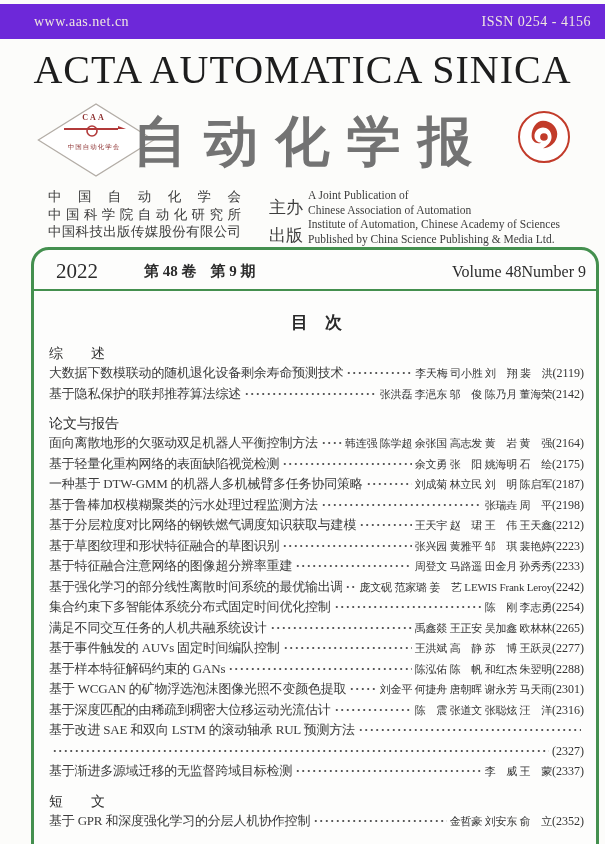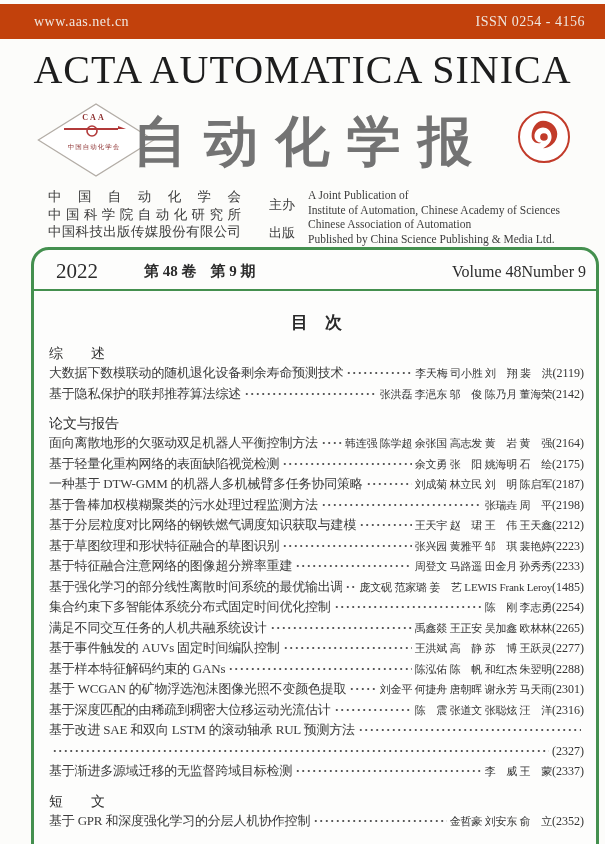--- a/index.html
+++ b/index.html
@@ -4,22 +4,22 @@
 <style>
   html,body{margin:0;padding:0;}
   body{
     width:605px;height:844px;position:relative;overflow:hidden;
     background:#fcfcfa;color:#3a3a3a;
     font-family:"Liberation Serif","DejaVu Serif",serif;
   }
   
   .topbar{
     position:absolute;top:4px;left:0;right:0;height:35px;
-    background:#c2410c;display:flex;justify-content:space-between;align-items:center;
-    padding:0 20px 0 34px;box-sizing:border-box;
+    background:#6d28d9;display:flex;justify-content:space-between;align-items:center;
+    padding:0 14px 0 34px;box-sizing:border-box;
     color:#efe7e0;font-size:14px;letter-spacing:.5px;
   }
   
   .latin-title{
     position:absolute;top:46px;left:0;right:0;text-align:center;
     font-size:40px;color:#1d1d1d;letter-spacing:1px;white-space:nowrap;
   }
   
   .logorow{position:absolute;top:100px;left:0;right:0;height:78px;}
   .cn-title{
@@ -40,21 +40,21 @@
   .seal{position:absolute;right:32px;top:8px;width:56px;height:62px;}
   .seal-ring{
     position:absolute;left:1px;top:3px;width:48px;height:48px;border-radius:50%;
     border:2.5px solid #c23b2a;background:#fff;
   }
   .seal svg{position:absolute;left:7px;top:9px;}
   
   .pubblock{position:absolute;top:188px;left:48px;right:28px;display:flex;}
   .orgs{width:198px;font-size:13.5px;line-height:17.5px;color:#3d3d3d;}
   .org{text-align:justify;text-align-last:justify;white-space:nowrap;}
-  .roles{position:relative;width:40px;margin-left:28px;font-size:13px;color:#3d3d3d;}
+  .roles{position:relative;width:40px;margin-left:28px;font-size:17px;color:#3d3d3d;}
   .role-sponsor{position:absolute;top:8px;left:0;}
   .role-publisher{position:absolute;top:36px;left:0;}
   .pub-en{margin-left:auto;width:276px;font-size:11.5px;line-height:14.5px;color:#3d3d3d;}
   
   .frame{
     position:absolute;left:31px;right:6px;top:247px;height:640px;
     border:3px solid #44904f;border-radius:18px;box-sizing:border-box;background:#fdfdfc;
   }
   .volrow{
     display:flex;align-items:center;padding:9px 10px 5px 22px;
@@ -123,22 +123,22 @@
     <div class="org">中国自动化学会</div>
     <div class="org">中国科学院自动化研究所</div>
     <div class="org">中国科技出版传媒股份有限公司</div>
   </div>
   <div class="roles">
     <span class="role-sponsor">主办</span>
     <span class="role-publisher">出版</span>
   </div>
   <div class="pub-en">
     <div>A Joint Publication of</div>
+    <div>Chinese Association of Automation</div>
     <div>Institute of Automation, Chinese Academy of Sciences</div>
-    <div>Chinese Association of Automation</div>
     <div>Published by China Science Publishing &amp; Media Ltd.</div>
   </div>
 </div>
 
 <div class="frame">
   <div class="volrow">
     <span class="vol-year">2022</span>
     <span class="vol-cn">第 48 卷</span>
     <span class="vol-cn2">第 9 期</span>
     <span class="vol-en">Volume 48</span>
@@ -204,21 +204,21 @@
     <div class="toc-row">
       <span class="t">基于特征融合注意网络的图像超分辨率重建</span>
       <span class="leader"></span>
       <span class="a">周登文 马路遥 田金月 孙秀秀</span>
       <span class="p">(2233)</span>
     </div>
     <div class="toc-row">
       <span class="t">基于强化学习的部分线性离散时间系统的最优输出调节</span>
       <span class="leader"></span>
       <span class="a">庞文砚 范家璐 姜　艺 LEWIS Frank Leroy</span>
-      <span class="p">(1485)</span>
+      <span class="p">(2242)</span>
     </div>
     <div class="toc-row">
       <span class="t">集合约束下多智能体系统分布式固定时间优化控制</span>
       <span class="leader"></span>
       <span class="a">陈　刚 李志勇</span>
       <span class="p">(2254)</span>
     </div>
     <div class="toc-row">
       <span class="t">满足不同交互任务的人机共融系统设计</span>
       <span class="leader"></span>

